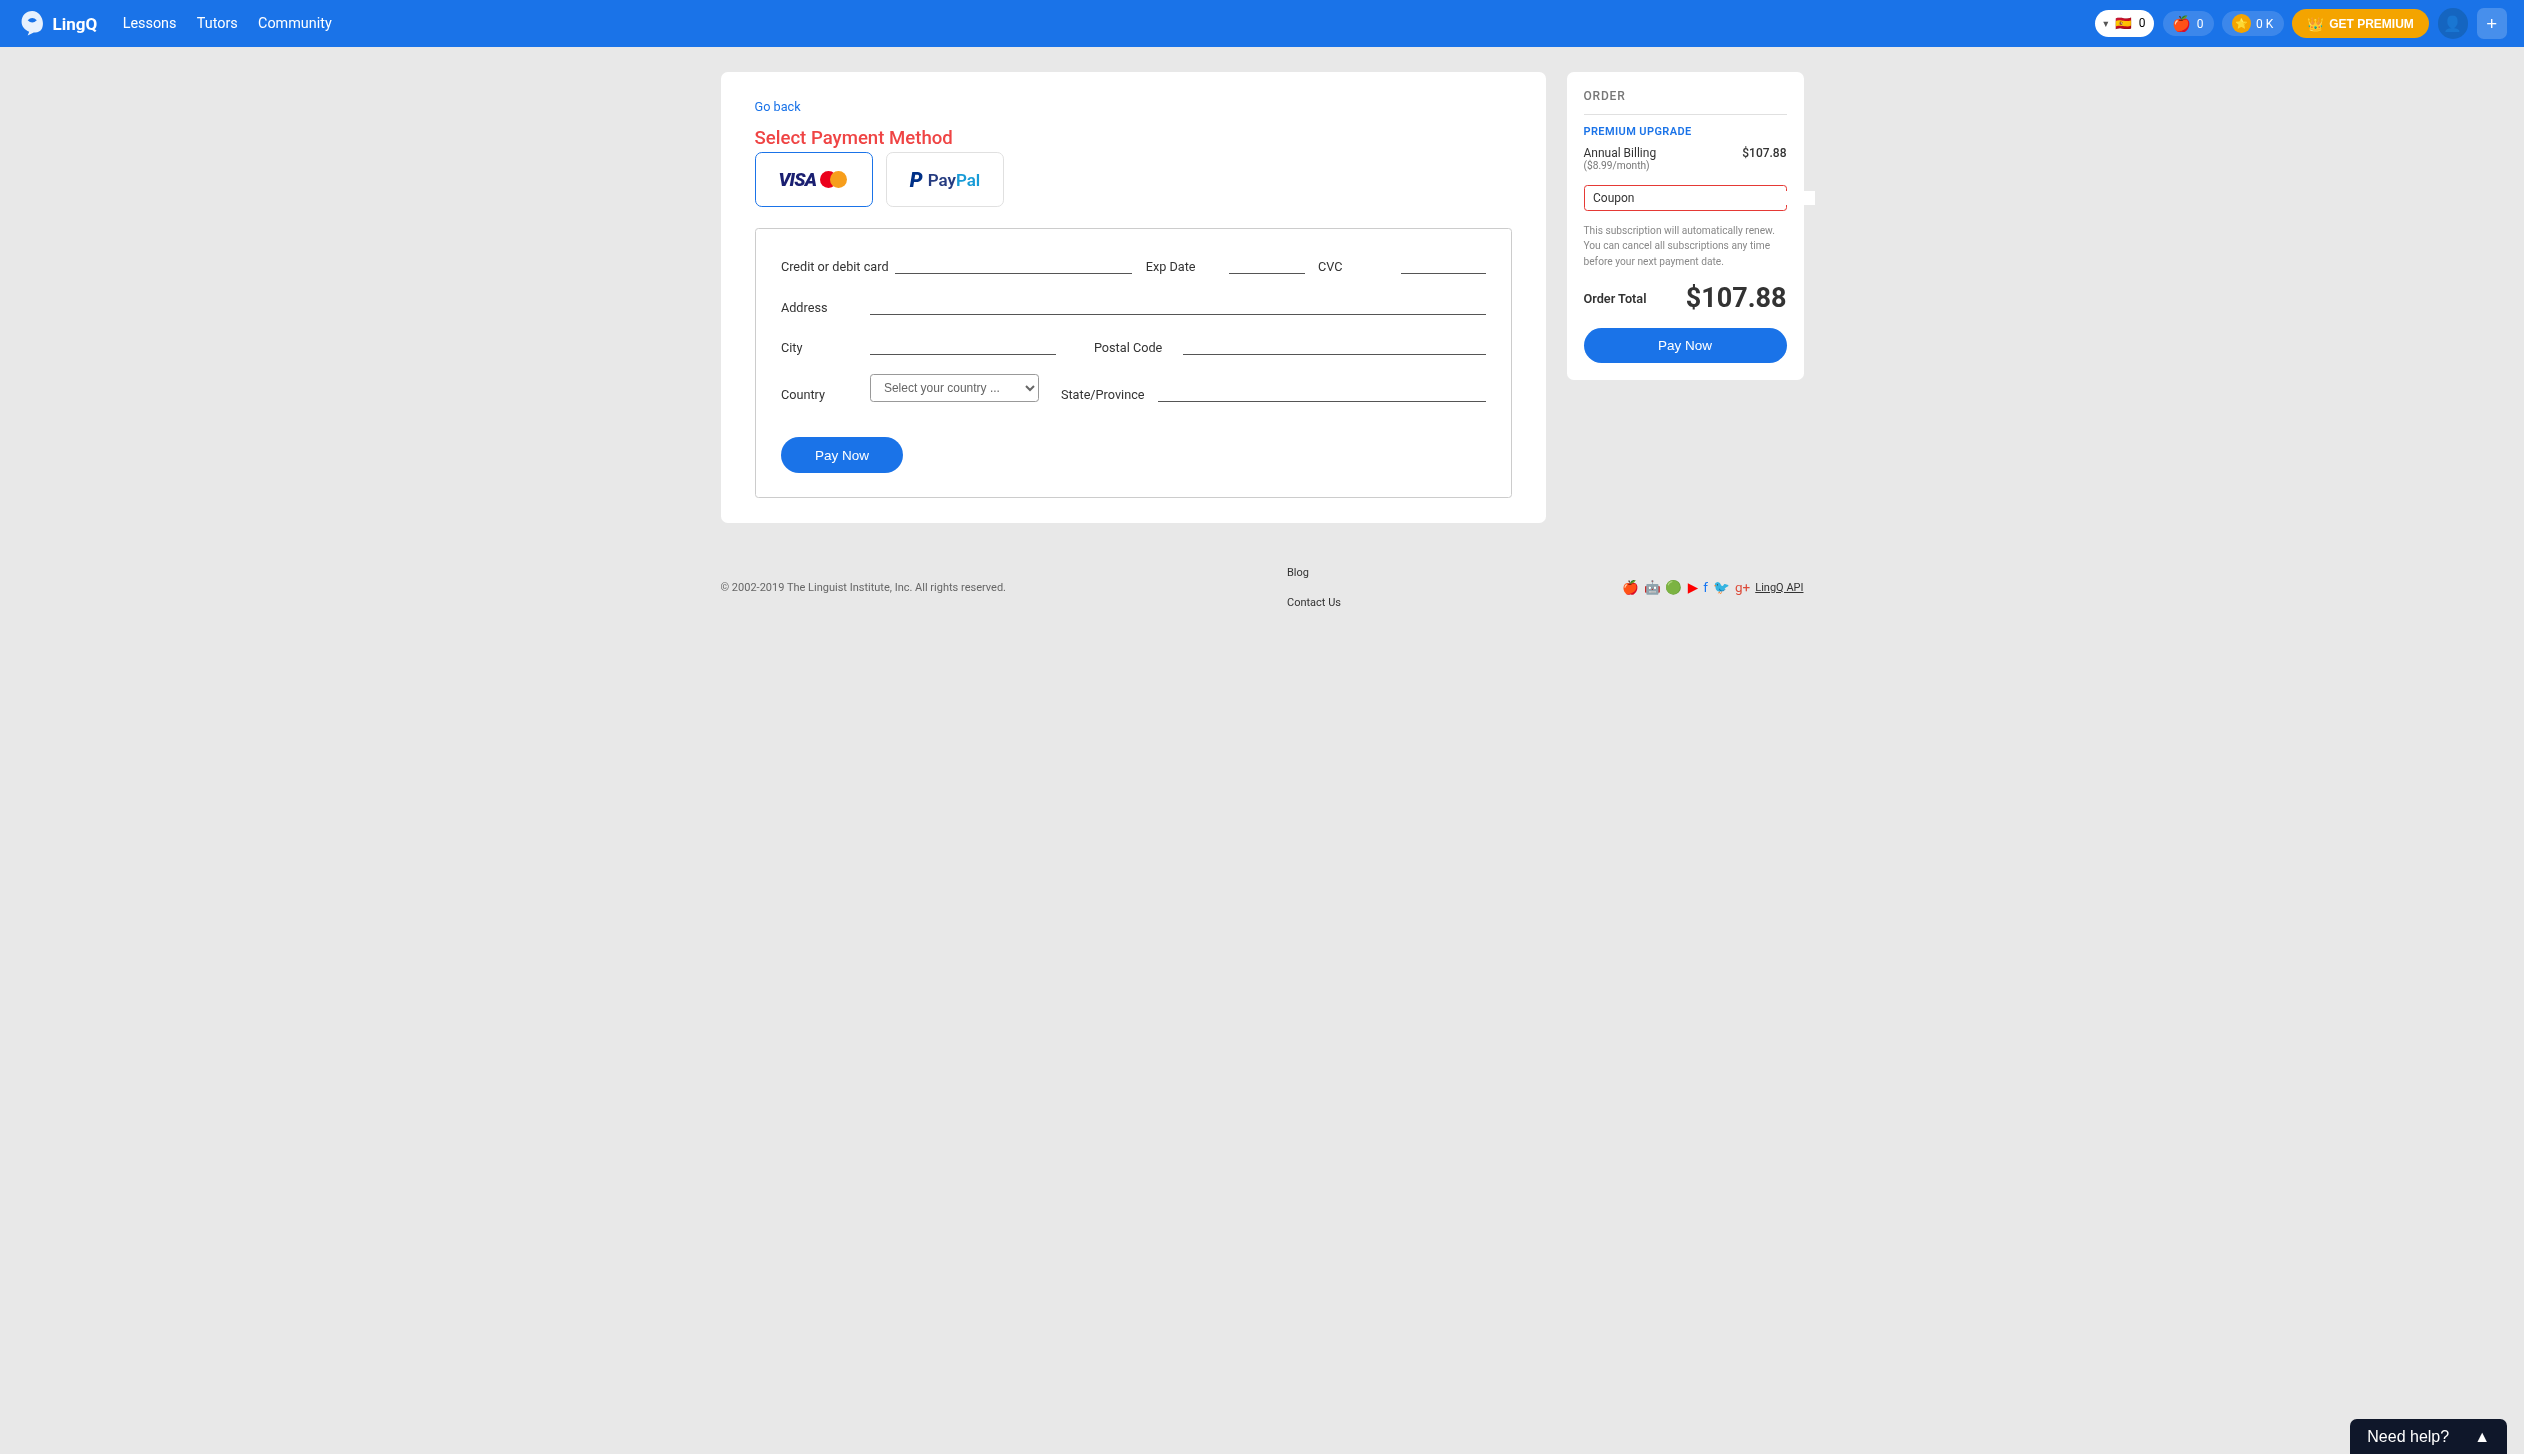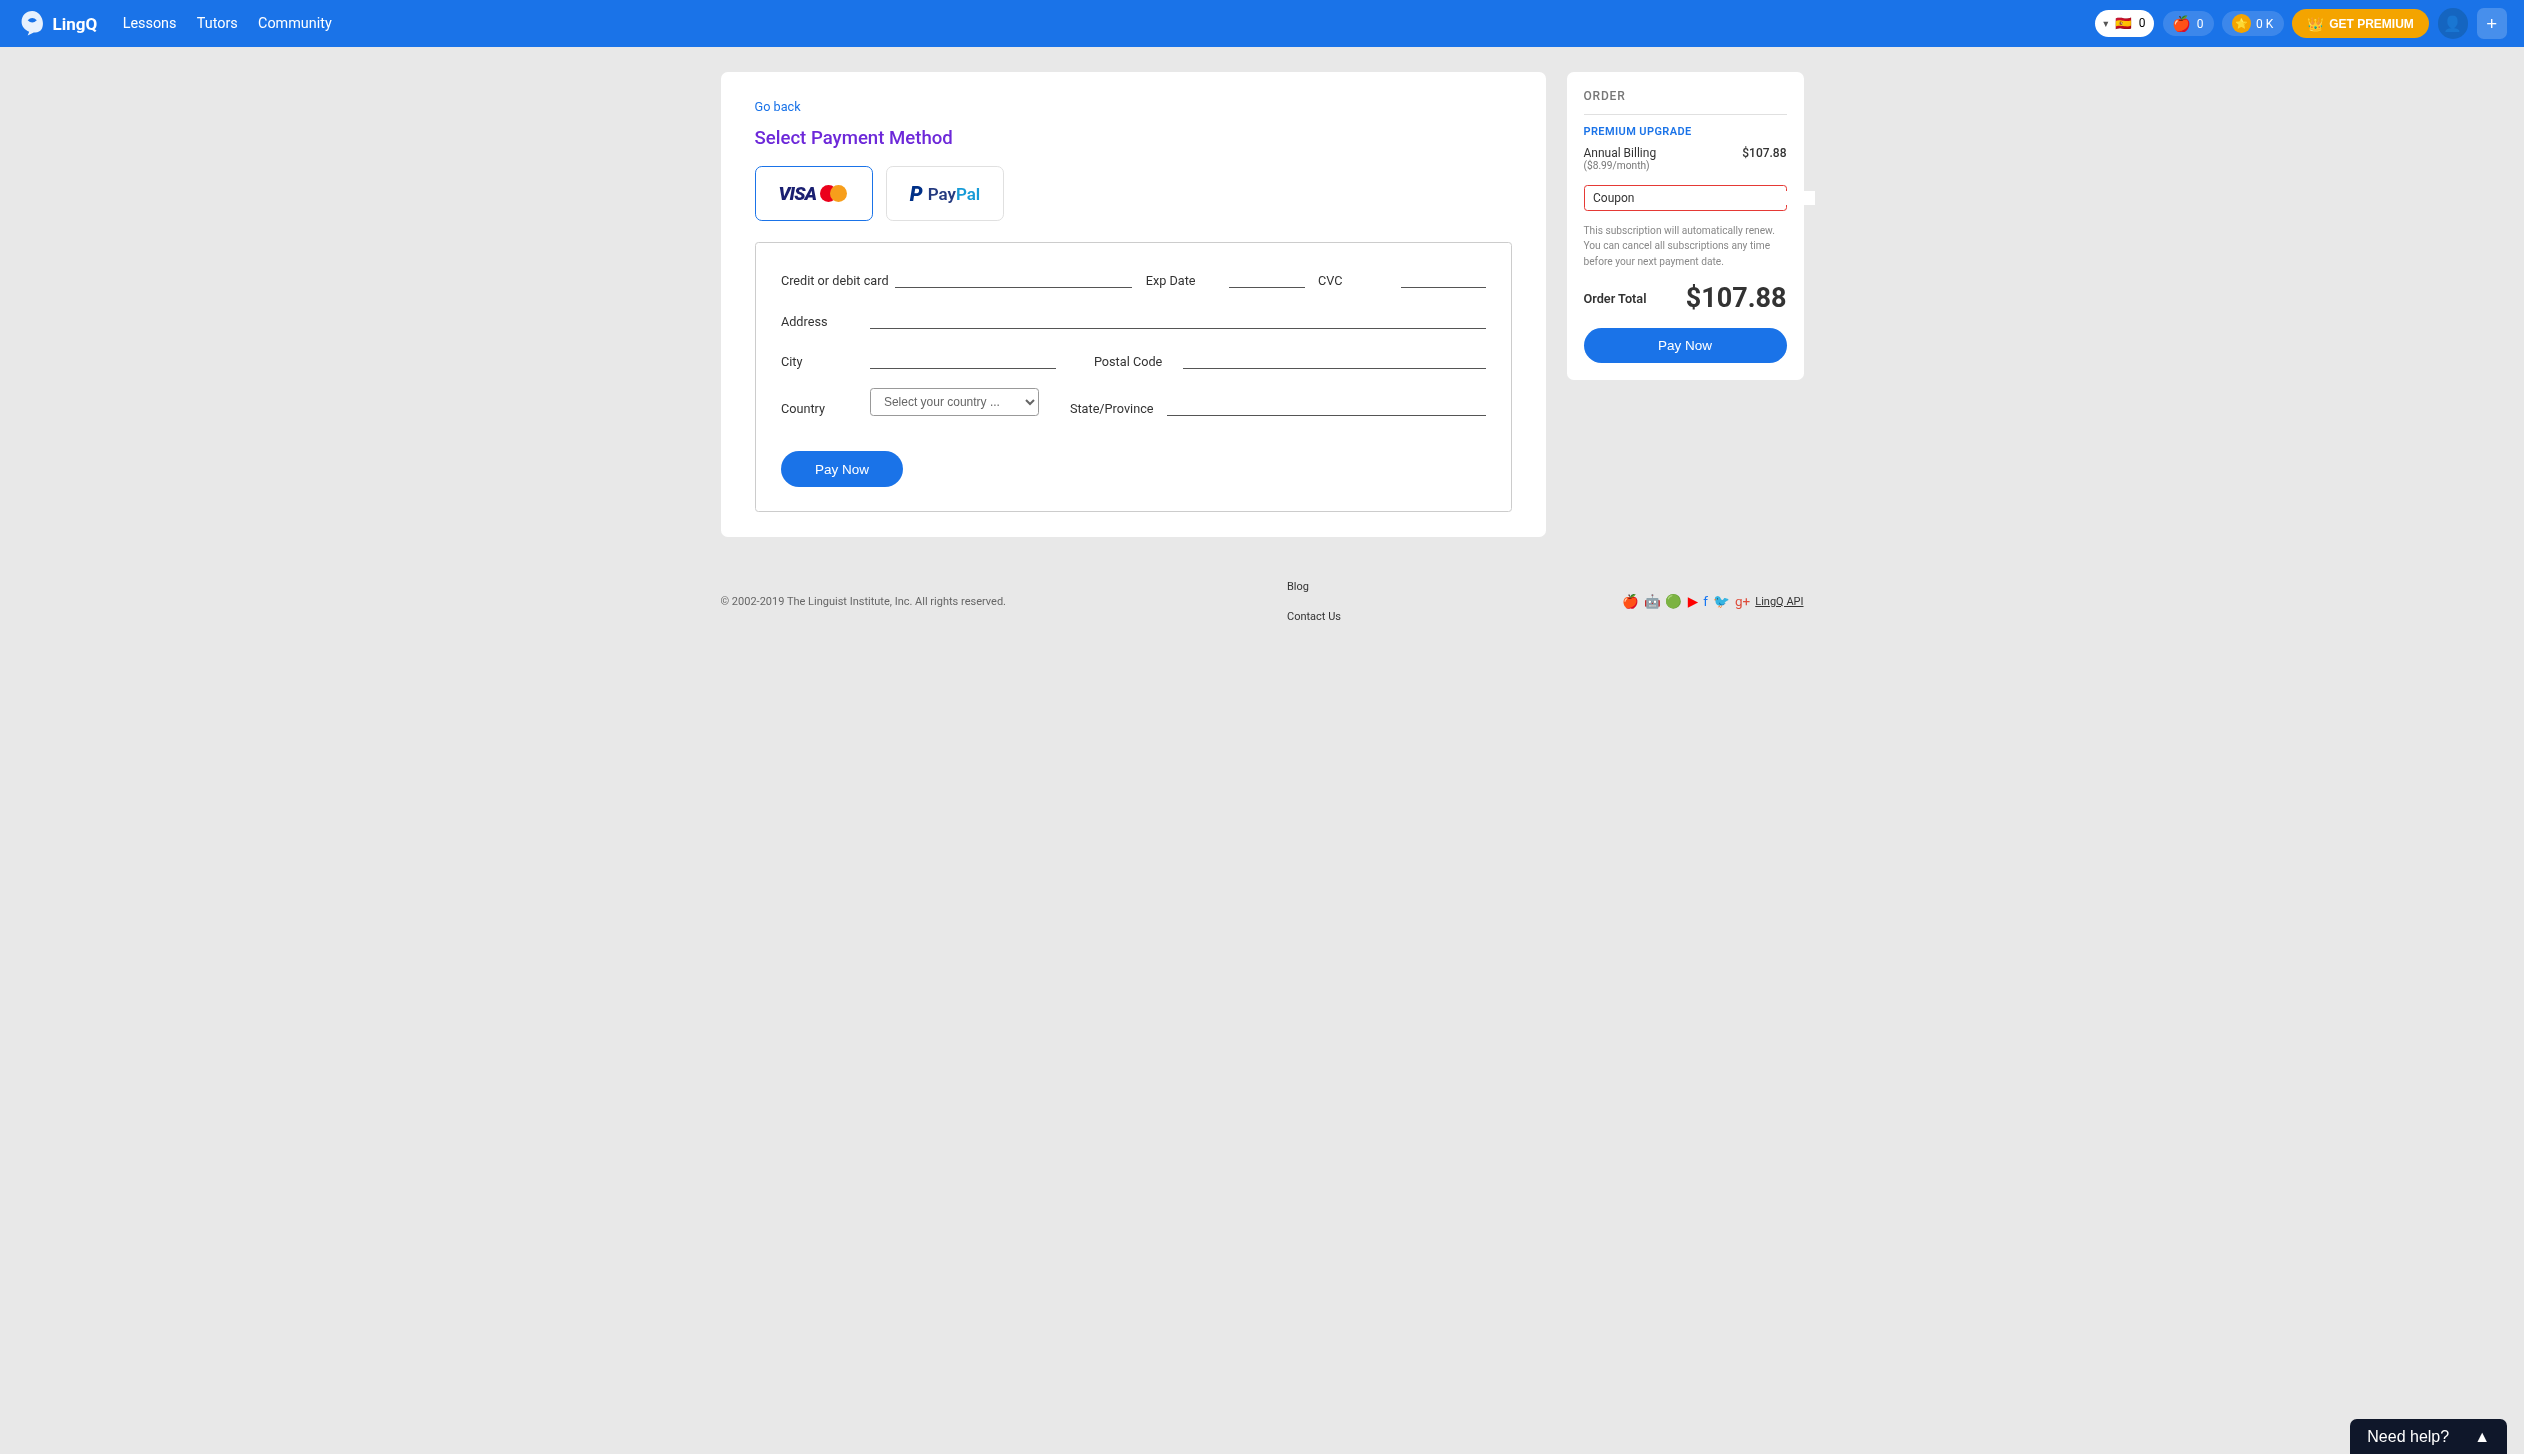--- a/index.html
+++ b/index.html
@@ -142,22 +142,22 @@
       color: #1a73e8;
       font-size: 12.7px;
       cursor: pointer;
       text-decoration: none;
       display: inline-block;
       margin-bottom: 13.5px;
     }
     .section-title {
       font-size: 18.6px;
       font-weight: 500;
-      color: #6d28d9;
-      margin-bottom: 17px;
+      color: #ef4444;
+      margin-bottom: 3px;
     }
     .payment-methods {
       display: flex;
       gap: 13.5px;
       margin-bottom: 20.3px;
     }
     .payment-card {
       border: 1.7px solid #e0e0e0;
       border-radius: 6.8px;
       padding: 12px 20.3px;
@@ -486,21 +486,21 @@
       
       <div class="form-row">
         <span class="form-label">Country</span>
         <select class="country-select">
           <option value="">Select your country ...</option>
           <option value="us">United States</option>
           <option value="ca">Canada</option>
           <option value="gb">United Kingdom</option>
           <option value="au">Australia</option>
         </select>
-        <span class="form-label" style="margin-left:17px;">State/Province</span>
+        <span class="form-label" style="margin-left:8px;">State/Province</span>
         <input class="form-input" type="text" style="flex: 1 1 0%;">
       </div>
 
       
       <button class="pay-btn">Pay Now</button>
     </div>
   </div>
 
   <div class="order-panel">
     <div class="order-title">ORDER</div>

